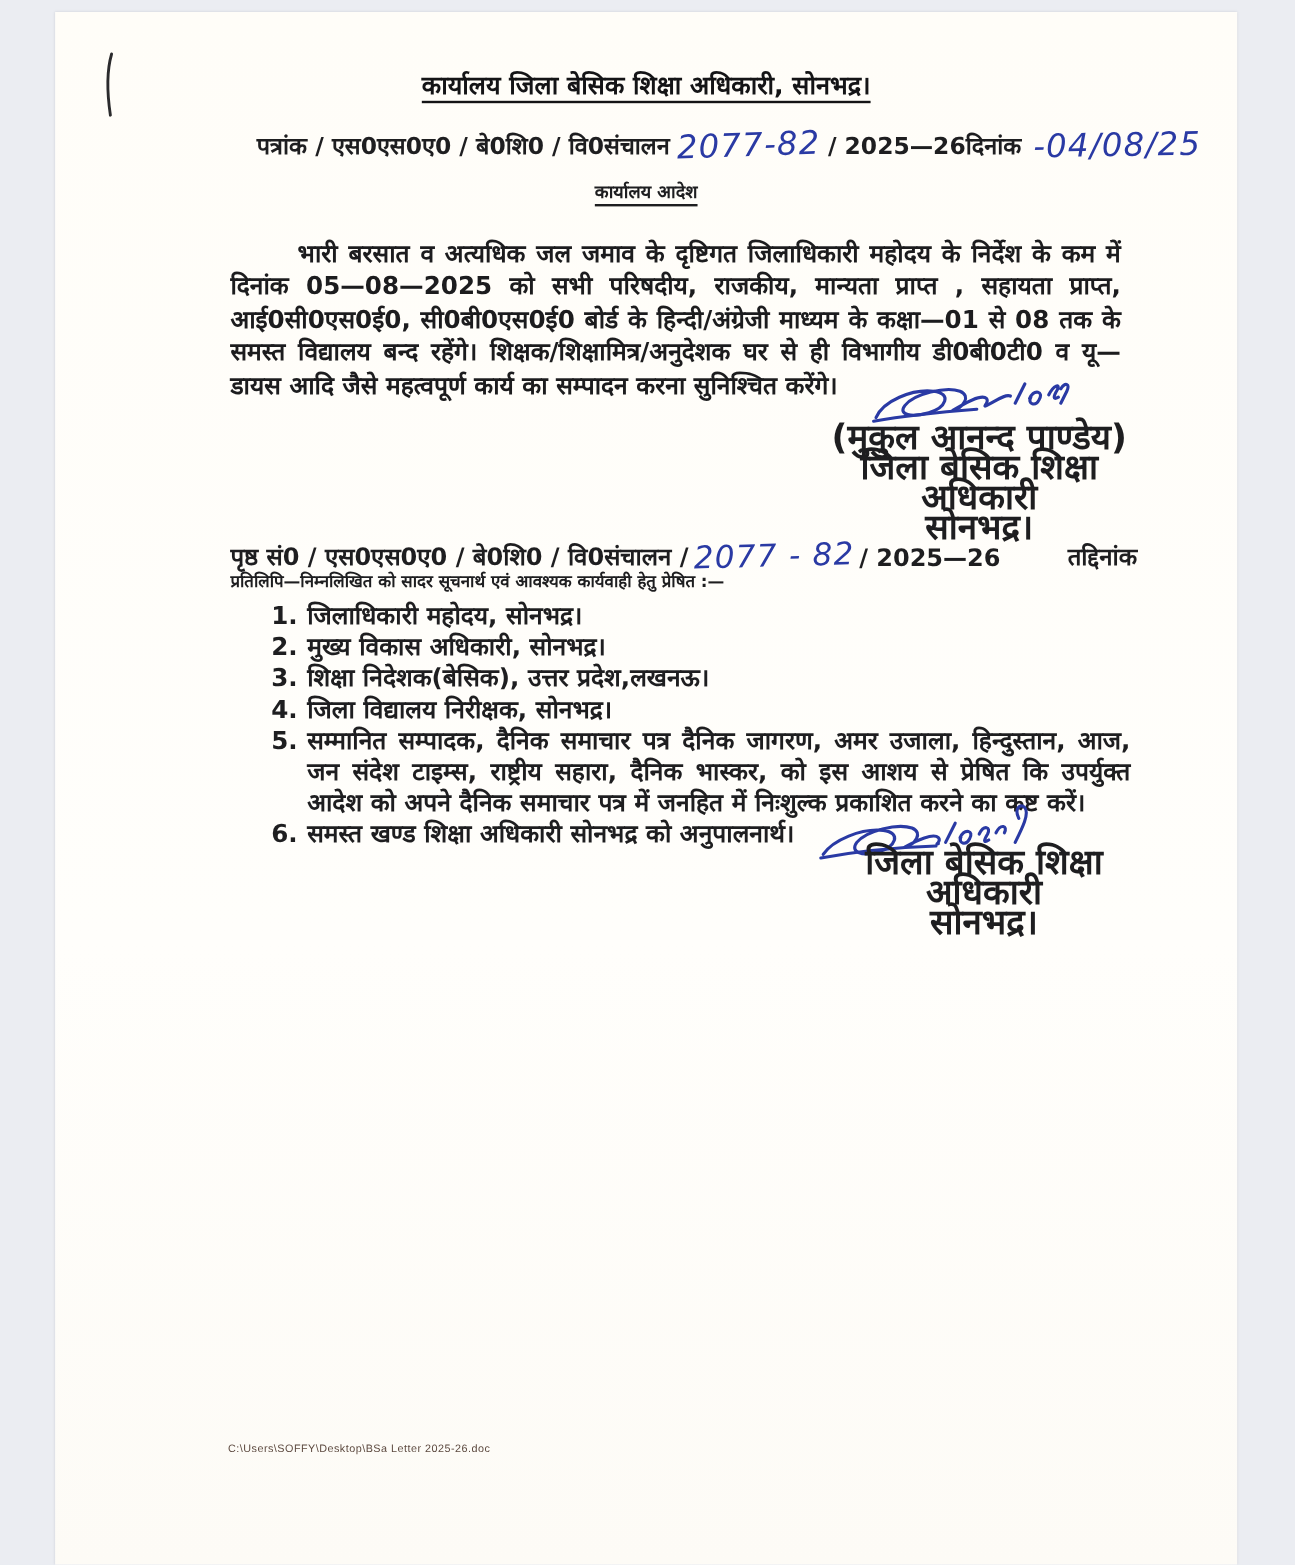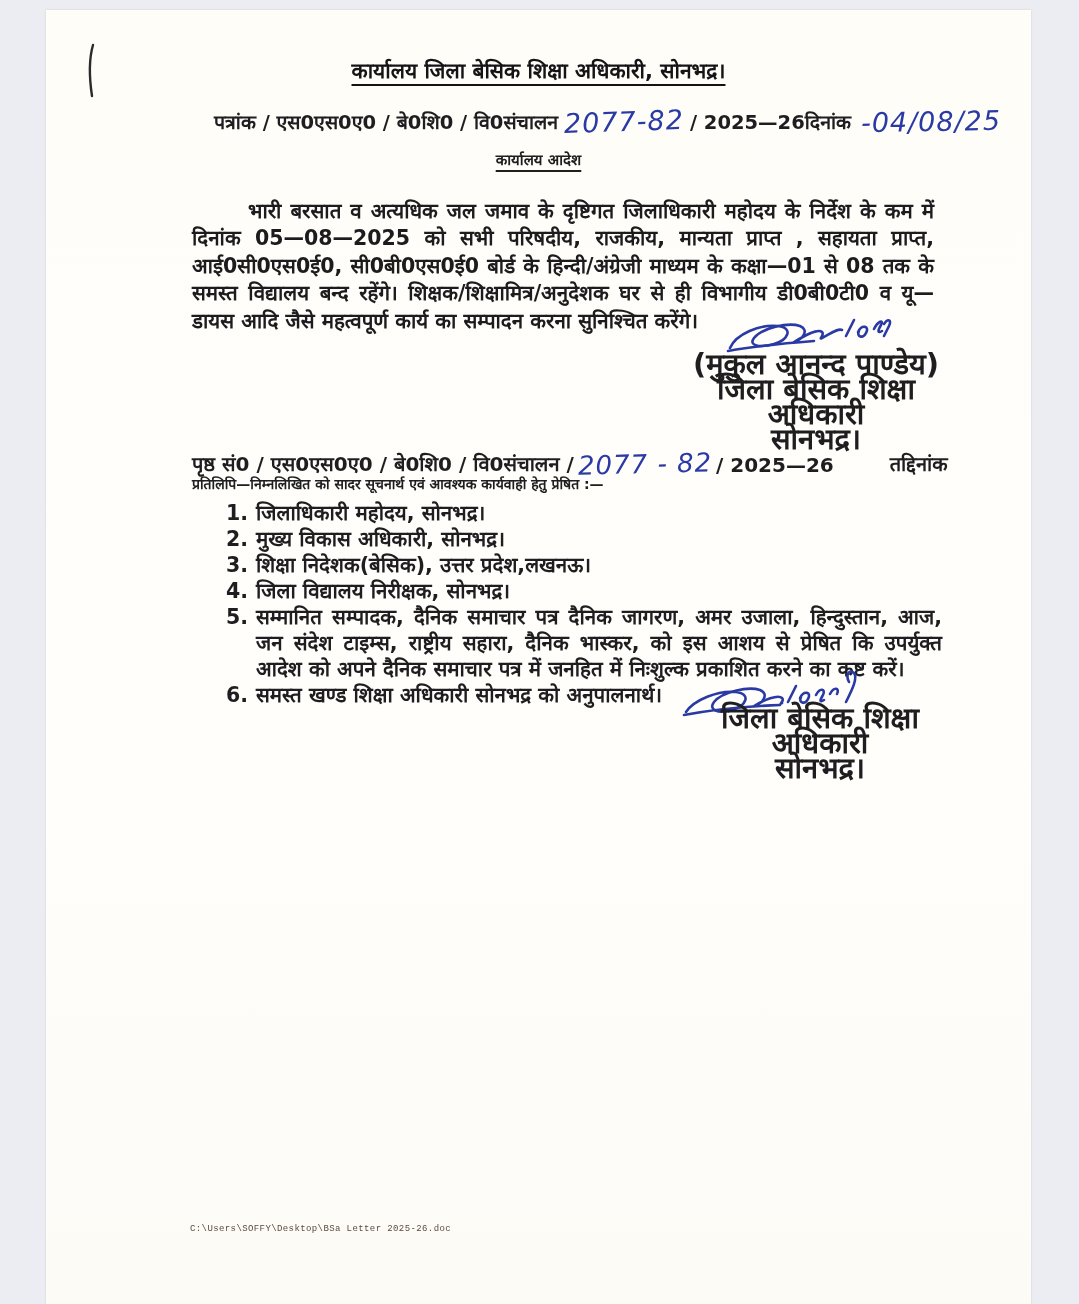--- a/index.html
+++ b/index.html
@@ -69,22 +69,22 @@
   .hw-date { font-size:27px; transform:rotate(-1deg); margin-left:10px; position:relative; top:2px; }
   .hw-ref2 { font-size:26px; transform:rotate(-1.5deg); margin:0 4px; position:relative; top:2px; }
   .sig-svg { position:absolute; }
   .sig-svg path { fill:none; stroke:#2a3aa4; stroke-width:2.6; stroke-linecap:round; stroke-linejoin:round; }
 
   .pen-mark { position:absolute; left:40px; top:32px; }
   .pen-mark path { fill:none; stroke:#2b2b2d; stroke-width:2.4; stroke-linecap:round; }
 
   .footer-path {
     position:absolute; left:144px; top:1192px;
-    font-family:Liberation Mono, monospace;
-    font-size:9px; color:#5d4a40; letter-spacing:.4px;margin-top:22px;
+    font-family:Liberation Sans, sans-serif;
+    font-size:9px; color:#5d4a40; letter-spacing:.4px;
   }
 </style>
 </head>
 <body>
 
 <div class="scan">
   <div class="paper">
 
     <svg class="pen-mark" width="12" height="58" viewBox="0 0 12 58">
       <path d="M7 3 C3.5 15 3 34 6 54"></path>

